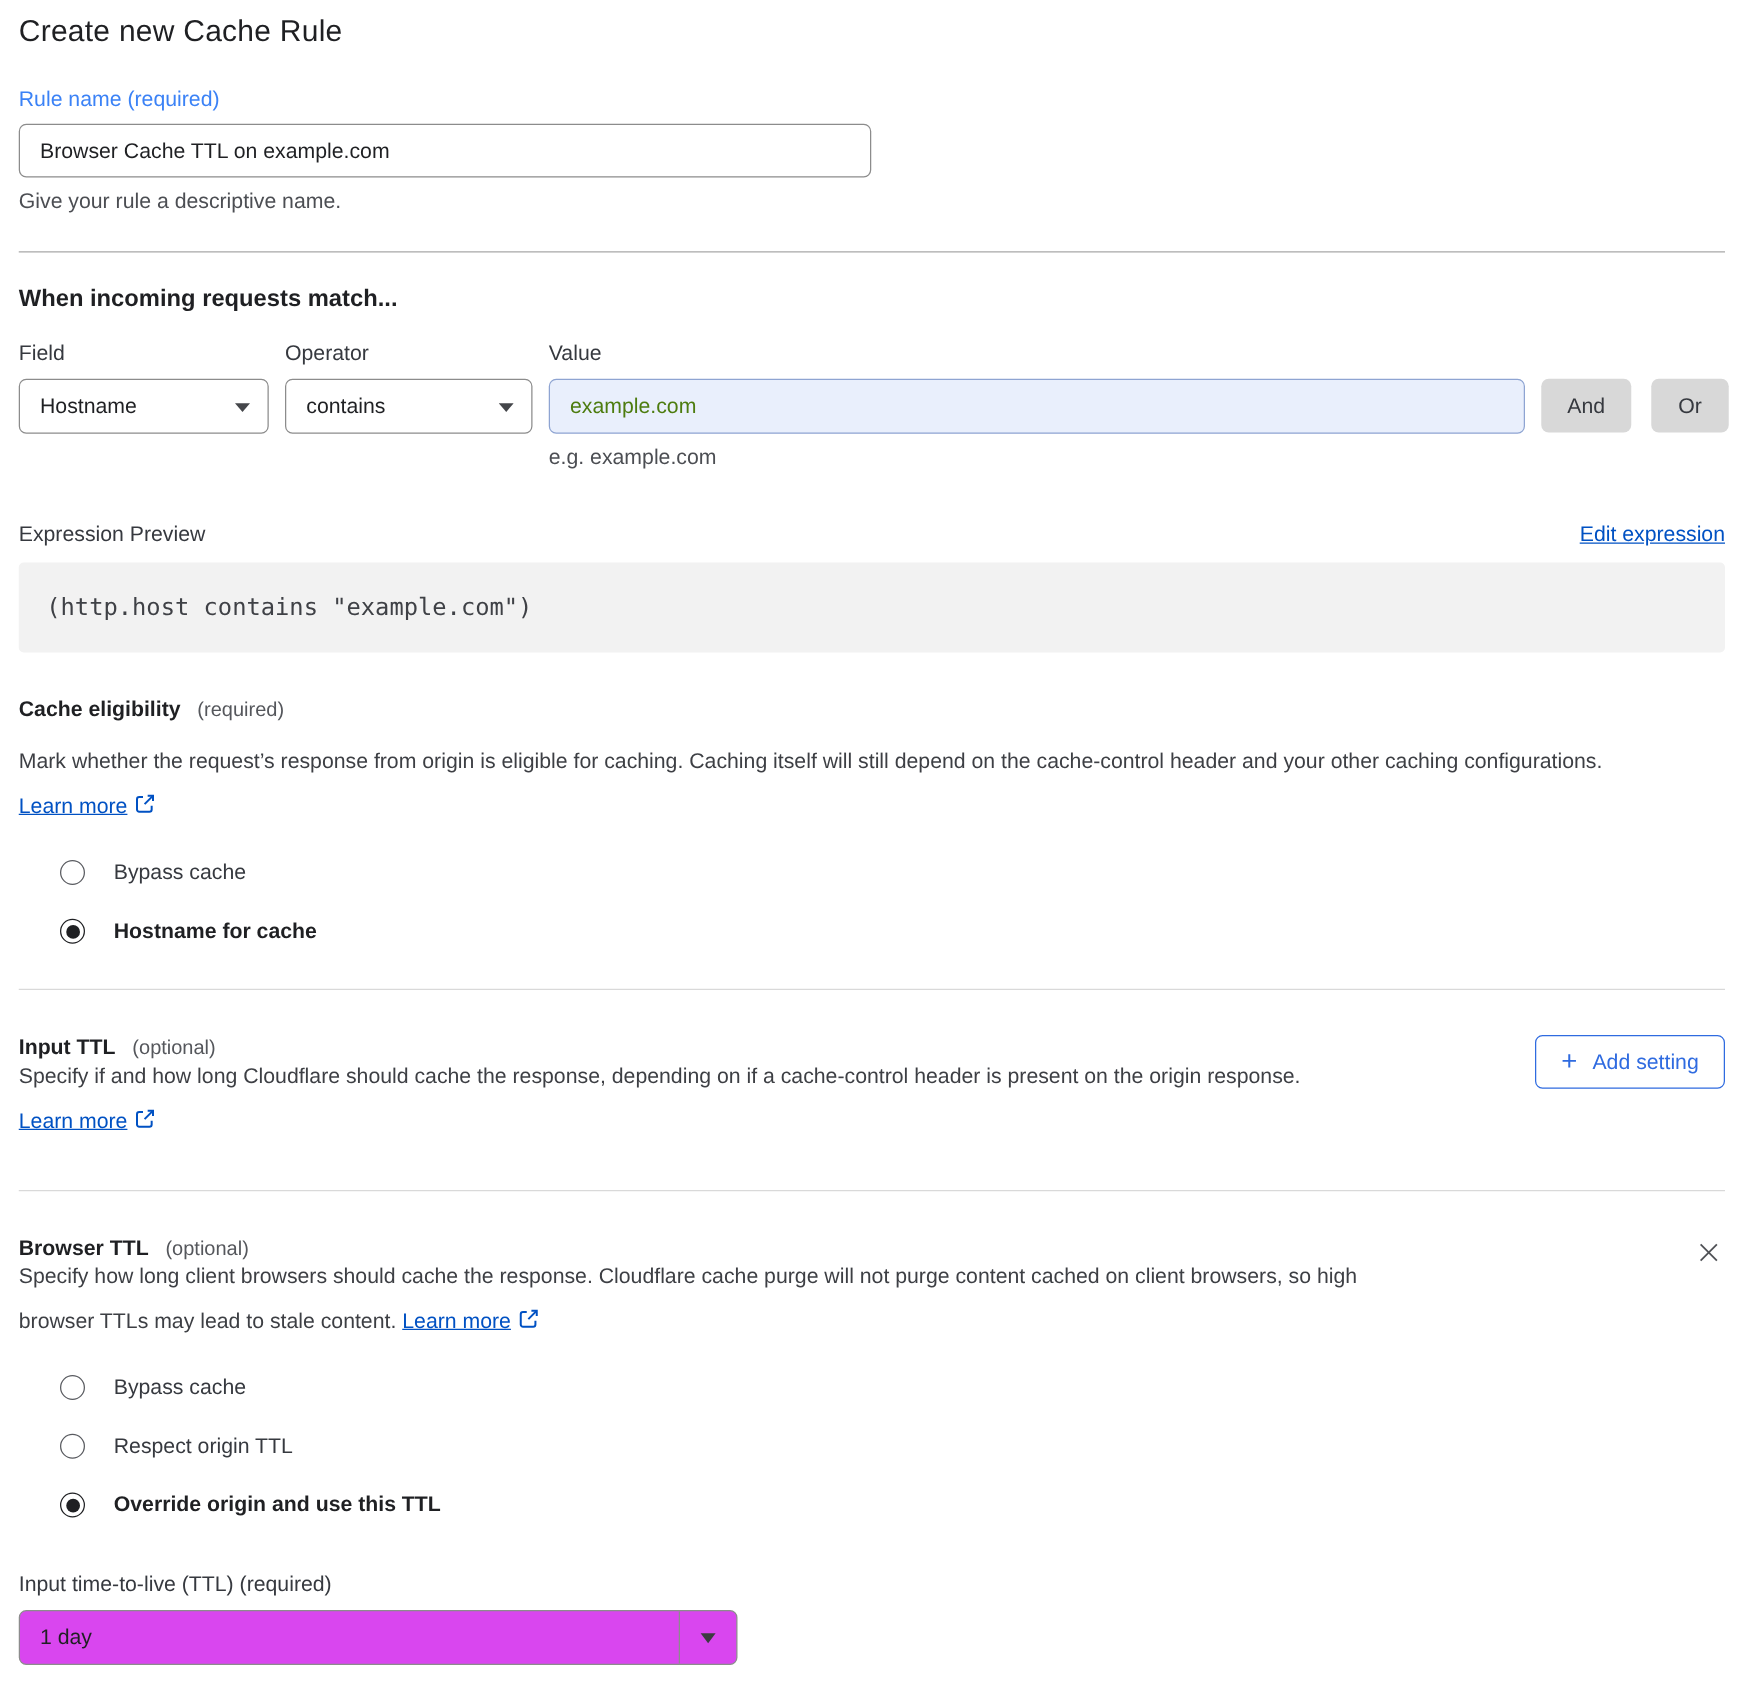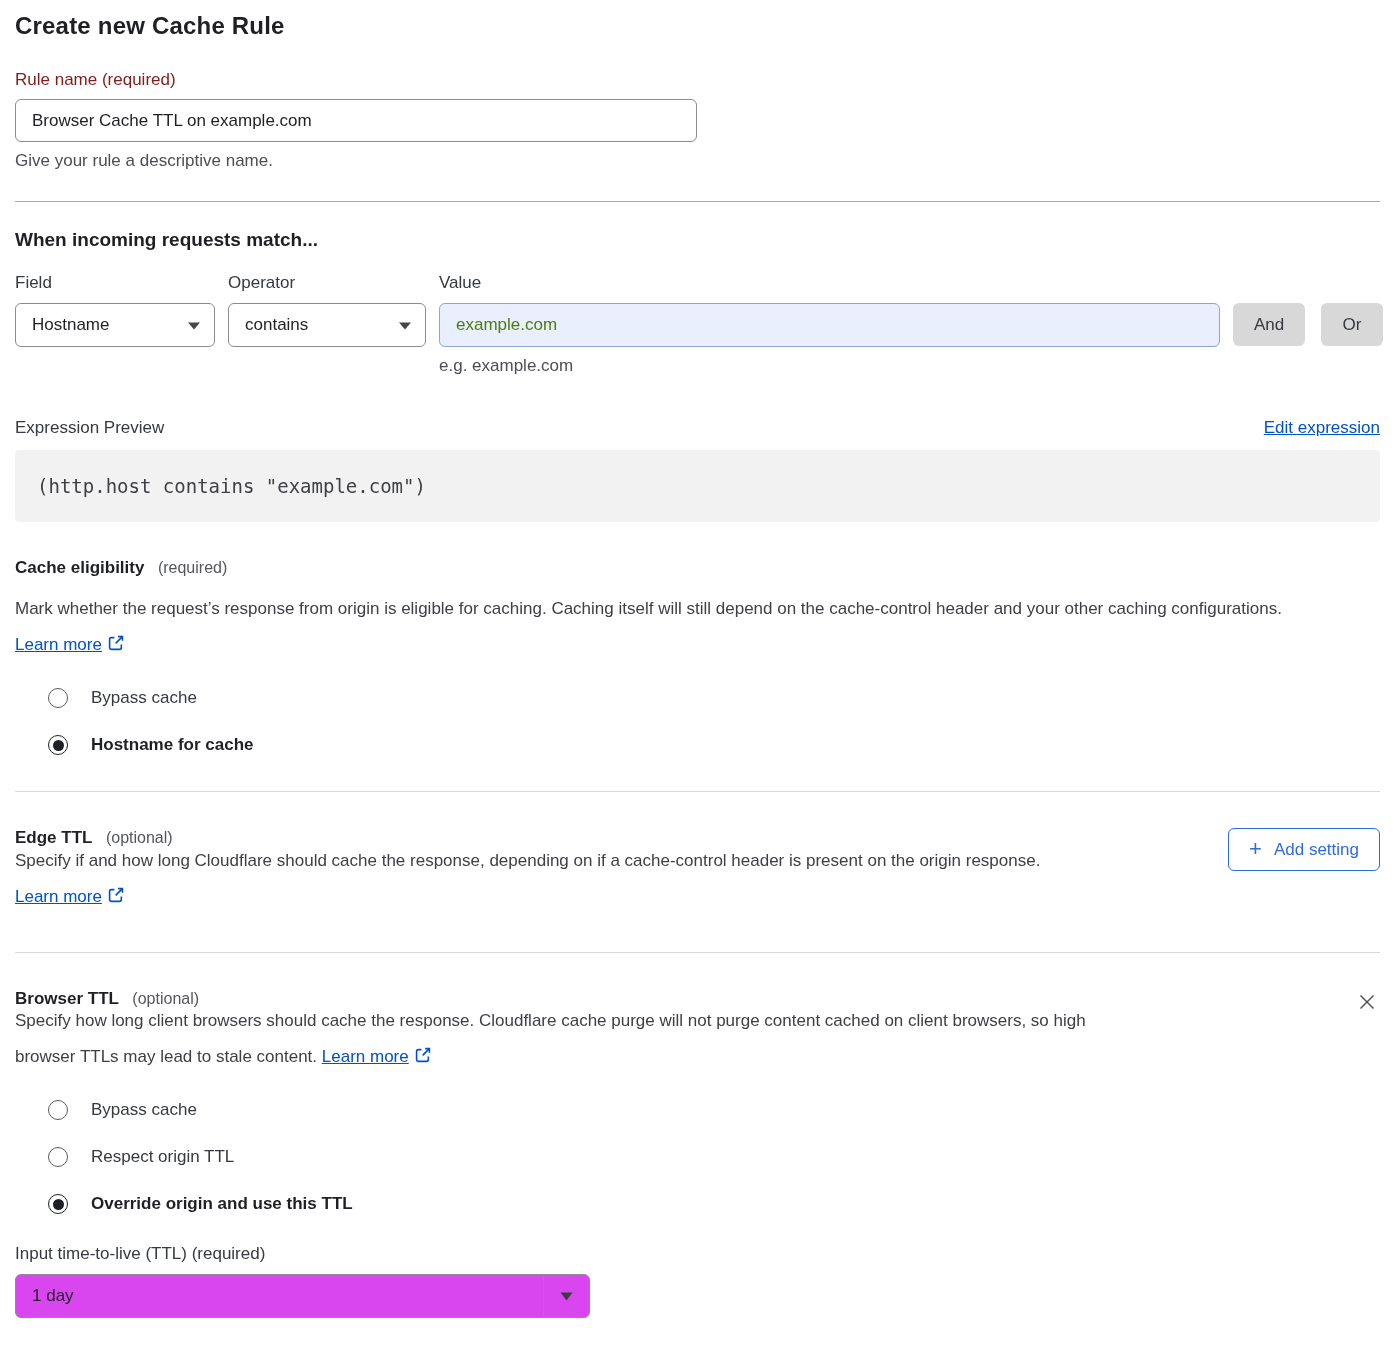--- a/index.html
+++ b/index.html
@@ -5,24 +5,24 @@
   * { box-sizing: border-box; }
   html,body { margin:0; padding:0; background:#ffffff; }
   body {
     font-family: "Liberation Sans", sans-serif;
     color:#36393f;
     width:1400px;
   }
   .page { padding: 12px 20px 18px 15px; }
 
   h1.page-title {
-    font-size:24px; font-weight:700; color:#1f2023;
+    font-size:24px; font-weight:400; color:#1f2023;
     margin:0 0 30px 0; letter-spacing:.2px;
   }
-  .field-label { font-size:17px; color:#7f1d1d; margin-bottom:9px; }
+  .field-label { font-size:17px; color:#3b82f6; margin-bottom:9px; }
   .helper { font-size:17px; color:#4c4e53; margin-top:9px; }
 
   input.text-input {
     font-family:"Liberation Sans", sans-serif;
     font-size:17px; color:#1f2023;
     width:682px; height:43px;
     border:1px solid #8c8c8c; border-radius:6px;
     padding:0 16px; outline:none; background:#fff;
   }
 
@@ -114,21 +114,21 @@
     color:#2f6be0; font-size:17px; font-family:"Liberation Sans", sans-serif;
     cursor:pointer;
   }
   .add-setting-btn .plus { font-size:22px; font-weight:400; line-height:1; margin-top:-2px; }
 
   .close-btn {
     background:none; border:none; cursor:pointer; padding:2px; line-height:0;
   }
 
   
-  .ttl-label { font-size:17px; color:#36393f; margin-top:30px; }
+  .ttl-label { font-size:17px; color:#36393f; margin-top:44px; }
   .ttl-select {
     margin-top:10px; width:575px; height:44px;
     border:1px solid #8c8c8c; border-radius:6px; background:#d946ef;
     display:flex; align-items:stretch; cursor:pointer; overflow:hidden;
   }
   .ttl-select .ttl-value {
     flex:1; display:flex; align-items:center; padding:0 16px;
     font-size:17px; color:#1f2023;
   }
   .ttl-select .ttl-arrow {
@@ -218,21 +218,21 @@
     <label class="radio-row">
       <span class="radio selected"></span>
       <span class="radio-label bold">Hostname for cache</span>
     </label>
   </div>
 
   <hr class="divider light" style="margin-top:36px;">
 
   <div class="setting-title-row">
     <div>
-      <span class="setting-title">Edge TTL</span>
+      <span class="setting-title">Input TTL</span>
       <span class="qualifier">(optional)</span>
     </div>
     <button class="add-setting-btn">
       <span class="plus">+</span>
       <span>Add setting</span>
     </button>
   </div>
   <p class="desc" style="max-width:1105px; margin-top:-28px;">
     <span>Specify if and how long Cloudflare should cache the response, depending on if a cache-control header is present on the origin response.</span>
     <span class="inline-link-wrap">

